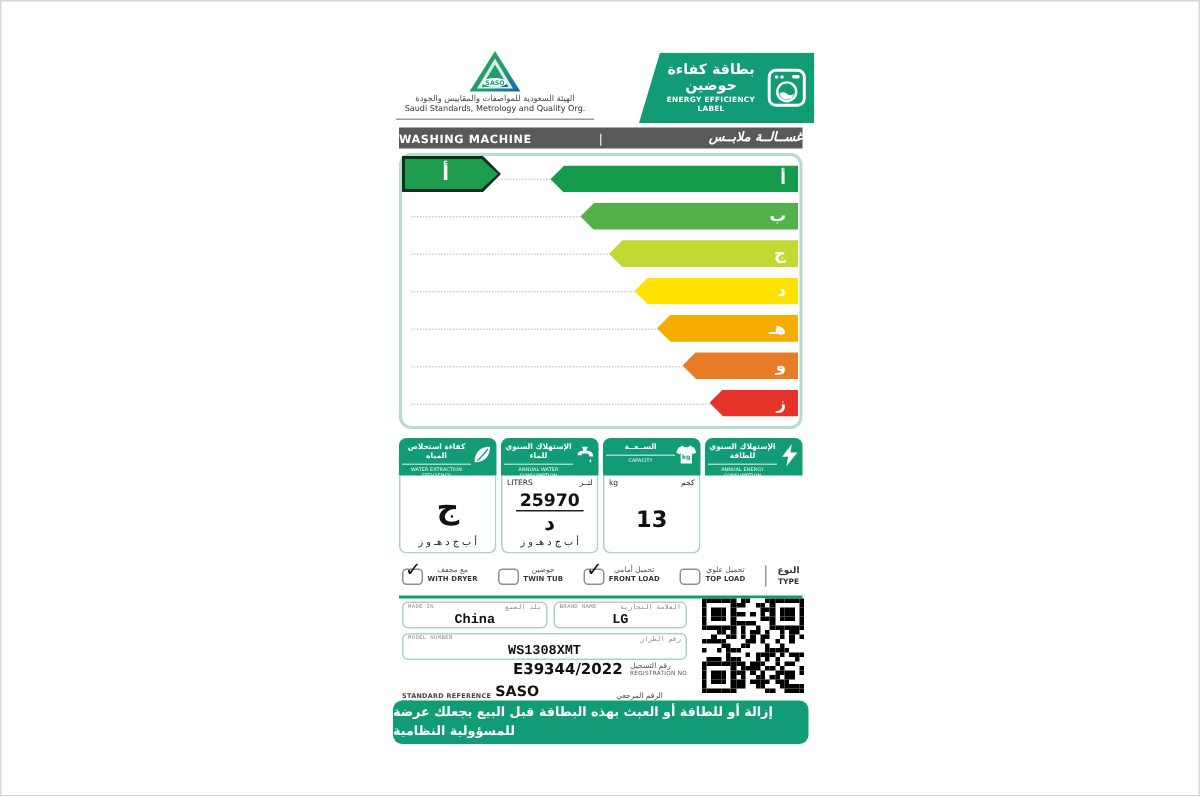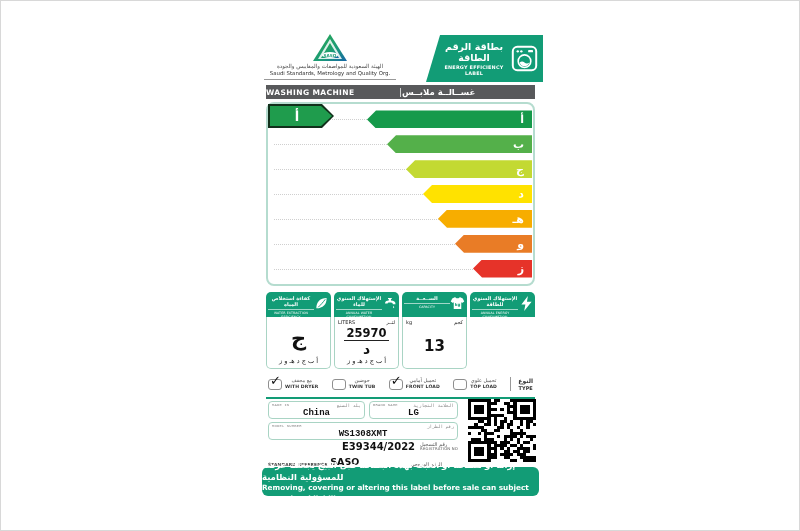--- a/index.html
+++ b/index.html
@@ -16,21 +16,21 @@
           clip-path:polygon(12% 0,100% 0,100% 100%,0 100%);display:flex;align-items:center;padding-left:13px;box-sizing:border-box;}
   .banner-text{flex:1;text-align:center;color:#fff;line-height:1.25;}
   .banner-ar{font-size:9.5px;font-weight:bold;}
   .banner-en{font-size:4.9px;font-weight:bold;letter-spacing:.2px;}
   .wm-icon{margin:0 5px 0 2px;flex:0 0 auto;}
 
   .product-bar{position:absolute;left:8px;top:55px;width:269px;height:14px;background:#58595b;color:#fff;
                display:flex;align-items:center;font-weight:bold;}
   .pb-en{flex:1;text-align:left;font-size:7.5px;letter-spacing:.4px;}
   .pb-div{font-size:8px;color:#ddd;}
-  .pb-ar{flex:1;text-align:left;font-size:8.5px;}
+  .pb-ar{flex:1;text-align:right;font-size:8.5px;font-style:italic;}
 
   
   .scale-box{position:absolute;left:8px;top:72px;width:269px;height:184px;border:2px solid #b5dccf;border-radius:8px;
              box-sizing:border-box;display:flex;flex-direction:column;padding:3px 0;}
   .srow{flex:1;position:relative;}
   .dotline{position:absolute;left:6px;right:6px;top:50%;border-top:1px dotted #cfcfcf;}
   .arrow{position:absolute;right:1px;top:50%;transform:translateY(-50%);height:18px;
          clip-path:polygon(0 50%,9px 0,100% 0,100% 100%,9px 100%);}
   .arrow .letter{position:absolute;right:8px;top:50%;transform:translateY(-50%);color:#fff;font-weight:bold;font-size:11px;}
   .indicator{position:absolute;left:10px;top:74px;width:66px;height:24px;z-index:3;background:#11301b;
@@ -120,21 +120,21 @@
         <ellipse cx="18" cy="21" rx="8" ry="3" fill="#fff"></ellipse>
         <text x="18" y="22.8" text-anchor="middle" font-size="4.2" font-weight="bold" fill="#1b9b77">SASO</text>
       </svg>
       <div class="org-ar">الهيئة السعودية للمواصفات والمقاييس والجودة</div>
       <div class="org-en">Saudi Standards, Metrology and Quality Org.</div>
       <div class="org-rule"></div>
     </div>
 
     <div class="banner">
       <div class="banner-text">
-        <div class="banner-ar">بطاقة الرقم الطاقة</div>
+        <div class="banner-ar">بطاقة كفاءة حوضين</div>
         <div class="banner-en">ENERGY EFFICIENCY LABEL</div>
       </div>
       <svg class="wm-icon" width="27" height="27" viewBox="0 0 30 30">
         <rect x="2" y="2" width="26" height="26" rx="5" fill="none" stroke="#fff" stroke-width="2.2"></rect>
         <circle cx="7.5" cy="7" r="1.3" fill="#fff"></circle>
         <circle cx="11.5" cy="7" r="1.3" fill="#fff"></circle>
         <rect x="19" y="5.5" width="5.5" height="2.6" rx="1" fill="#fff"></rect>
         <circle cx="15" cy="18" r="7" fill="none" stroke="#fff" stroke-width="1.8"></circle>
         <path d="M9.6 19.5 a5.6 5.6 0 0 0 10.8 0 q-2.7 2.2 -5.4 0 t-5.4 0 Z" fill="#fff"></path>
       </svg>
@@ -571,17 +571,16 @@
         <div style="grid-area: 21 / 14;"></div>
         <div style="grid-area: 21 / 15;"></div>
         <div style="grid-area: 21 / 18;"></div>
         <div style="grid-area: 21 / 19;"></div>
         <div style="grid-area: 21 / 20;"></div>
         <div style="grid-area: 21 / 21;"></div>
       </div>
 
     <div class="footer">
       <div class="f-ar">إزالة أو للطاقة أو العبث بهذه البطاقة قبل البيع يجعلك عرضة للمسؤولية النظامية</div>
-      <div class="f-en">Removing, covering or altering this label before sale can subject you to legal liability</div>
     </div>
 
   </div>
 </div>
 
 </body></html>

